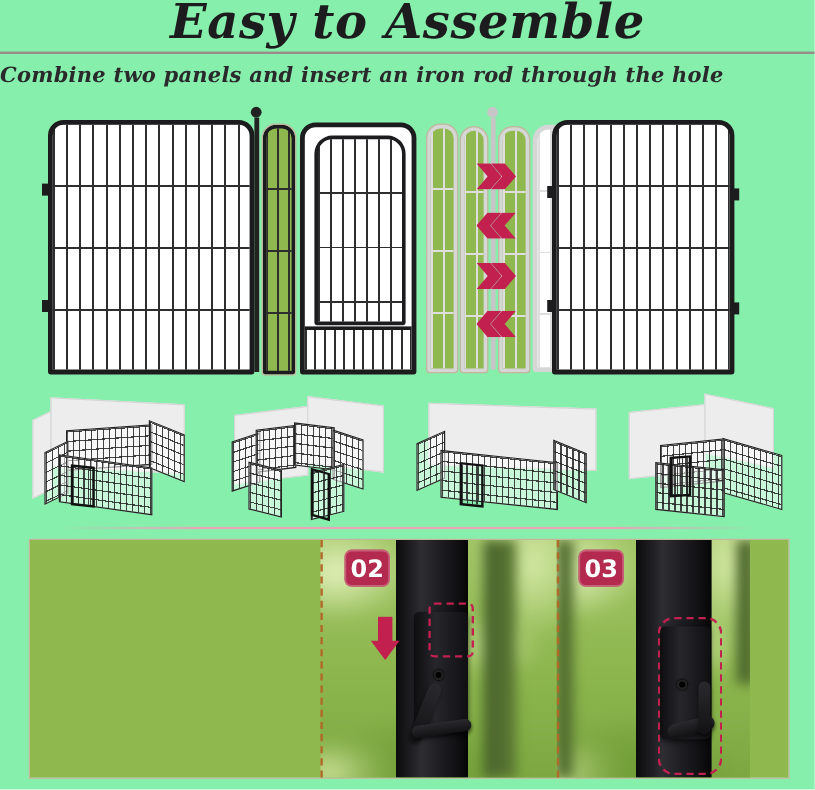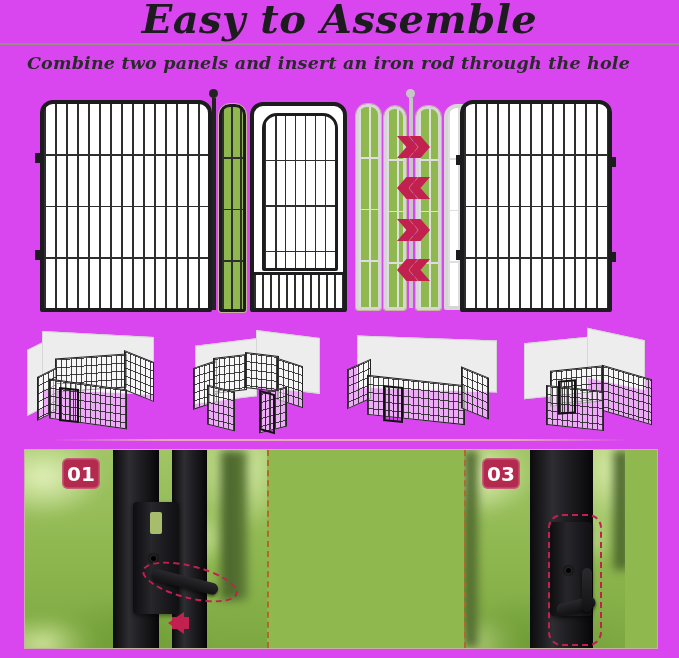--- a/index.html
+++ b/index.html
@@ -1,23 +1,23 @@
 <!DOCTYPE html>
 <html style="--accent: #c2204f; --badge_bg: #b42a4e; --title_text: #1c1c1e; --rule_line: #9b8b8b; --fence: #1c1c1e; --fence_ghost: #d6d6d6; --dash_divider: #b06a28;"><head>
 <meta charset="utf-8">
 <style>
   html,body{margin:0;padding:0;background:#fff}
-  .canvas{position:relative;width:679px;height:658px;background:#d946ef;overflow:hidden;
+  .canvas{position:relative;width:679px;height:658px;background:#86efac;overflow:hidden;
           font-family:"DejaVu Serif",serif}
 
   
   .title{position:absolute;top:-4px;left:0;width:679px;text-align:center;
          font:italic 700 40px/46px "DejaVu Serif",serif;color:var(--title_text,#1c1c1e);letter-spacing:.5px}
   .rule{position:absolute;top:43px;left:0;width:679px;height:2px;background:var(--rule_line,#9b8b8b)}
-  .subtitle{position:absolute;top:53px;left:0;width:630px;text-align:right;
+  .subtitle{position:absolute;top:53px;left:0;width:630px;text-align:left;
             font:italic 700 17.5px "DejaVu Serif",serif;color:#2a2a2c;letter-spacing:.2px}
 
   
   .panel{position:absolute;border:4px solid var(--fence,#1c1c1e);border-radius:13px 13px 2px 2px;
          background-image:
            repeating-linear-gradient(90deg,#2e2e2e 0 1.6px,transparent 1.6px 11px),
            repeating-linear-gradient(180deg,transparent 0 50px,#2e2e2e 50px 51.6px);
          background-color:#fff;box-sizing:border-box}
   .panel.strip{background-image:
            repeating-linear-gradient(90deg,#2e2e2e 0 1.6px,transparent 1.6px 9px),
@@ -186,35 +186,34 @@
       <div class="mesh" style="left:82px;top:42px;width:50px;height:46px;transform:skewY(16deg)"></div>
       <div class="mesh" style="left:26px;top:58px;width:58px;height:40px;transform:skewY(6deg)"></div>
       <div class="mdoor" style="left:38px;top:50px;width:18px;height:34px;transform:skewY(-4deg)"></div>
     </div>
   </div>
 
   <div class="pinkline"></div>
 
   <div class="strip">
 
-    <div class="photo" style="left:0;width:242px">
+
+    <div class="photo" style="left:242px;width:197px">
       <div class="phbg"></div>
-      <div class="trunk" style="left:196px;top:0;width:26px;height:150px"></div>
-      <div class="pole" style="left:88px;width:46px"></div>
-      <div class="pole" style="left:147px;width:35px"></div>
-      <div class="bracket" style="left:108px;top:52px;width:46px;height:112px">
-        <div class="slot" style="left:17px;top:10px;width:12px;height:22px"></div>
-        <div class="screw" style="left:16px;top:52px"></div>
-      </div>
-      <div class="handle" style="left:126px;top:126px;width:68px;height:12px;transform:rotate(14deg)"></div>
-      <div class="dashellipse" style="left:116px;top:115px;width:94px;height:30px;transform:rotate(14deg)"></div>
-      <div class="arrL" style="left:132px;top:162px"></div>
-      <div class="badge" style="left:37px;top:8px">01</div>
-    </div>
-
+      <div class="trunk" style="left:136px;top:0;width:27px;height:198px"></div>
+      <div class="pole" style="left:63px;width:60px"></div>
+      <div class="bracket" style="left:78px;top:60px;width:45px;height:100px">
+        <div class="screw" style="left:16px;top:48px"></div>
+      </div>
+      <div class="handle" style="left:82px;top:118px;width:11px;height:52px;transform:rotate(22deg)"></div>
+      <div class="handle" style="left:76px;top:152px;width:50px;height:10px;transform:rotate(-8deg)"></div>
+      <div class="dashrect" style="left:90px;top:52px;width:34px;height:42px"></div>
+      <div class="arrD" style="left:42px;top:64px"></div>
+      <div class="badge" style="left:20px;top:8px">02</div>
+    </div>
 
     <div class="photo" style="left:439px;width:161px">
       <div class="phbg"></div>
       <div class="trunk" style="left:0;top:0;width:14px;height:198px"></div>
       <div class="trunk" style="left:150px;top:0;width:16px;height:120px"></div>
       <div class="pole" style="left:66px;width:63px"></div>
       <div class="bracket" style="left:86px;top:72px;width:42px;height:94px">
         <div class="screw" style="left:14px;top:44px"></div>
       </div>
       <div class="handle" style="left:92px;top:150px;width:40px;height:12px;transform:rotate(-14deg)"></div>

